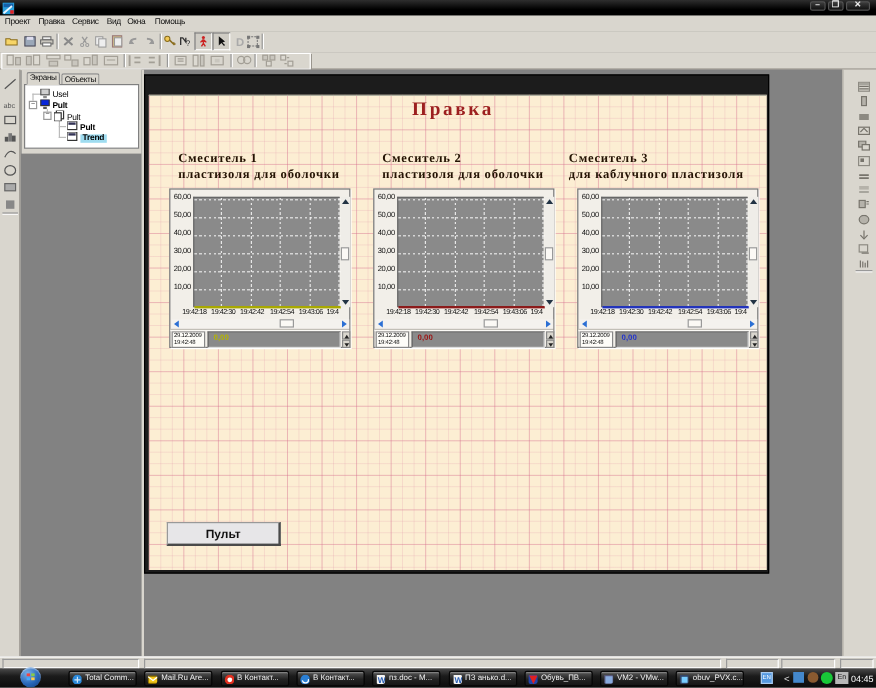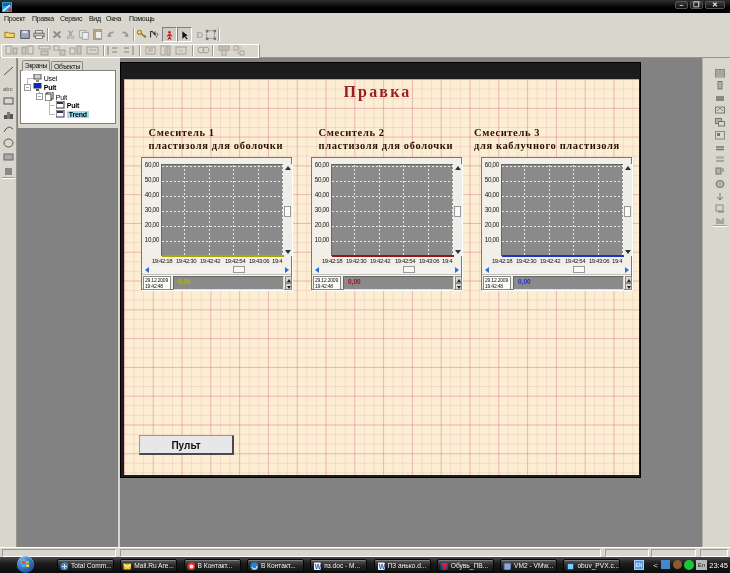--- a/index.html
+++ b/index.html
@@ -615,17 +615,17 @@
           <rect x="0.5" y="0.5" width="8" height="8" fill="#346"></rect>
           <rect x="2" y="2" width="5" height="5" fill="#7cf"></rect>
         </svg>obuv_PVX.c...</div>
       <div id="tray">
         <div style="position:absolute;right:86px;top:3px;width:10px;height:10px;background:#5599e0;border:1px solid #aaccf0;color:#fff;font-size:5px;line-height:9px;text-align:center;">EN</div>
         <div style="position:absolute;right:72px;top:4px;color:#ddd;font-size:8px;">&lt;</div>
         <div style="position:absolute;right:60px;top:3px;width:9px;height:9px;background:#4488cc;"></div>
         <div style="position:absolute;right:48px;top:3px;width:9px;height:9px;border-radius:50%;background:#8a5a30;"></div>
         <div style="position:absolute;right:36px;top:3px;width:10px;height:10px;border-radius:50%;background:#18c838;"></div>
         <div style="position:absolute;right:23px;top:3px;width:11px;height:10px;background:#b8b8b8;color:#222;font-size:6px;line-height:10px;text-align:center;">En</div>
-        <div style="position:absolute;right:2px;top:4px;">23:45</div>
+        <div style="position:absolute;right:2px;top:4px;">04:45</div>
       </div>
     </div>
 
 </div>
 
 </body></html>

